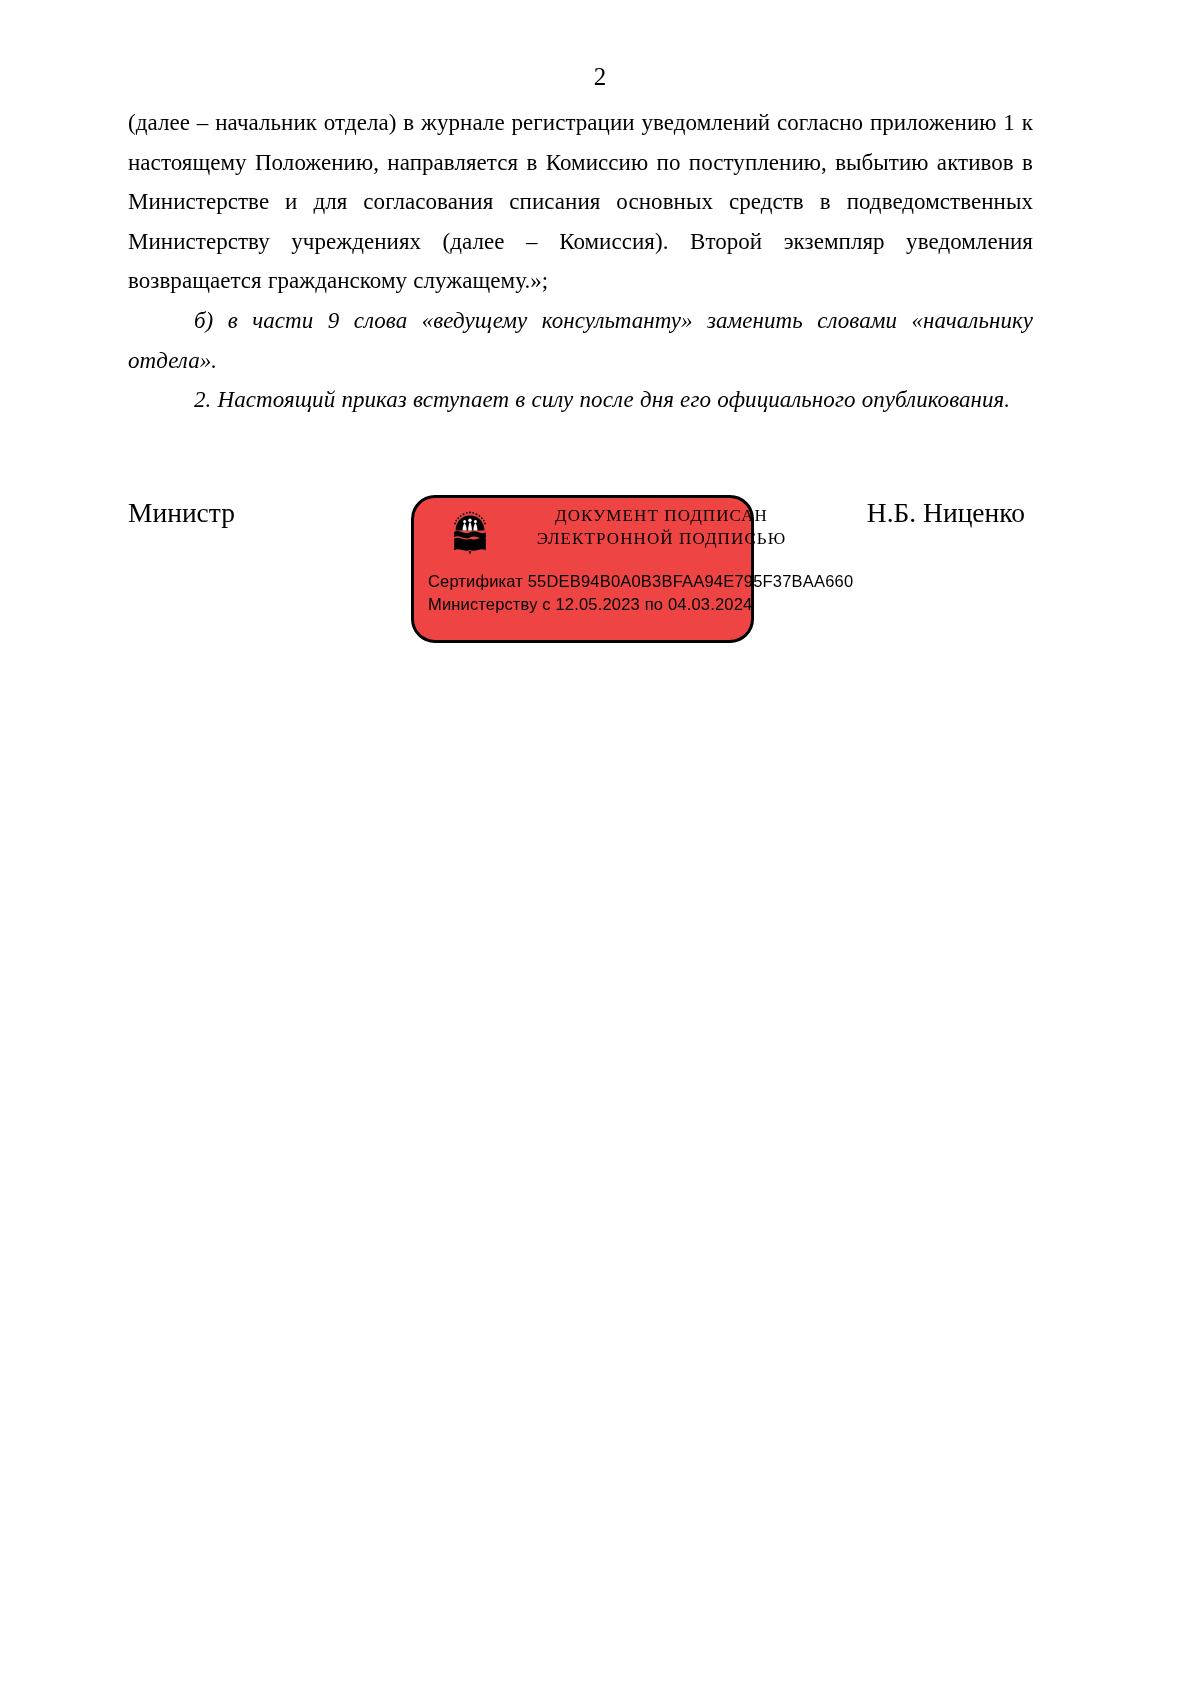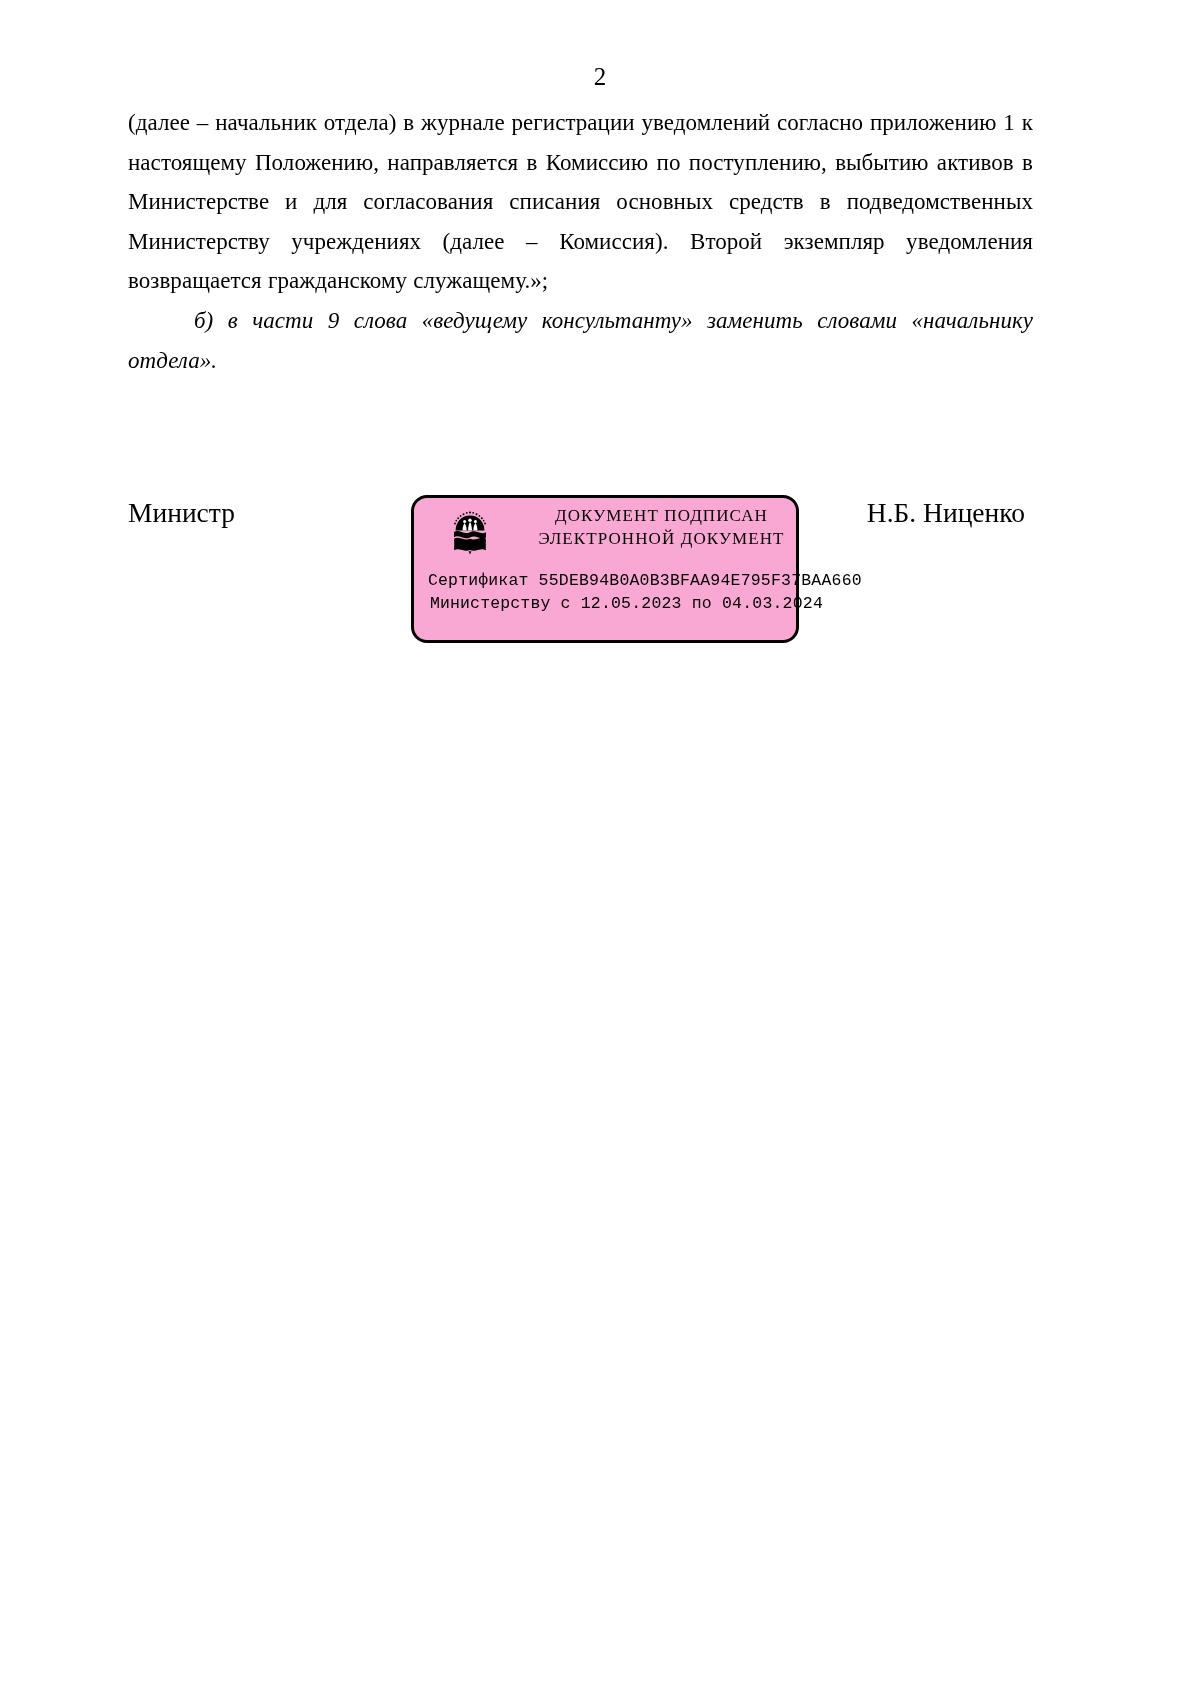--- a/index.html
+++ b/index.html
@@ -81,26 +81,26 @@
     font-size: 27.5px;
     line-height: 40px;
     white-space: nowrap;
   }
 
   
   .stamp {
     position: absolute;
     left: 411px;
     top: 495px;
-    width: 388px;
+    width: 343px;
     height: 148px;
     border: 3px solid #000;
-    border-radius: 16px;
+    border-radius: 24px;
     box-sizing: border-box;
-    background: #f9a8d4;
+    background: #ef4444;
   }
   .stamp-emblem {
     position: absolute;
     left: 33px;
     top: 8px;
     width: 46px;
     height: 50px;
   }
   .stamp-emblem svg { display: block; }
   .stamp-head-lines {
@@ -117,42 +117,42 @@
     letter-spacing: 1.1px;
     white-space: nowrap;
   }
   .stamp-details {
     position: absolute;
     left: 14px;
     top: 72px;
     width: 395px;
   }
   .stamp-details .dl {
-    font-family: Liberation Mono, monospace;
+    font-family: Liberation Sans, sans-serif;
     font-size: 16.5px;
     line-height: 22.5px;
     white-space: nowrap;
     letter-spacing: 0.15px;
-    text-align: right;
   }
   .stamp-details .dl .lbl { font-weight: normal; }
   .stamp-details .dl .owner-name { font-weight: bold; letter-spacing: 0.1px; }
   .stamp-details .dl .cert-value { letter-spacing: 0.2px; }
   .stamp-details .dl .date { letter-spacing: 0.2px; }
 </style>
 </head>
 <body>
 
 <div class="page">
 
   <div class="page-number">2</div>
 
   <div class="body-text">
     <p class="para">(далее – начальник отдела) в журнале регистрации  уведомлений  согласно приложению 1 к настоящему Положению, направляется в Комиссию по поступлению, выбытию активов в Министерстве и для согласования списания основных средств в подведомственных Министерству учреждениях (далее – Комиссия). Второй экземпляр уведомления возвращается гражданскому служащему.»;</p>
     <p class="para indent">б) в части 9 слова «ведущему консультанту» заменить словами «начальнику отдела».</p>
+    <p class="para indent">2. Настоящий приказ вступает в силу после дня его официального опубликования.</p>
   </div>
 
   <div class="sig-row">
     <div class="sig-title">Министр</div>
     <div class="sig-name">Н.Б. Ниценко</div>
   </div>
 
   <div class="stamp">
 
     <div class="stamp-emblem">
@@ -185,21 +185,21 @@
 
         <path d="M7.0 26.0 C12 22.8 17 29.2 23 26.2 C29 23.2 34 29.4 39.0 26.2 L39.0 31.4 C34 34.6 29 28.4 23 31.4 C17 34.4 12 28.0 7.0 31.2 Z" fill="#000"></path>
 
         <path d="M7.2 32.6 C12.4 29.6 17.4 35.4 23 32.8 C28.6 35.4 33.6 29.6 38.8 32.6 L38.8 44.2 C33.6 41.4 28.6 46.4 23 44.0 C17.4 46.4 12.4 41.4 7.2 44.2 Z" fill="#000"></path>
         <path d="M21.6 45.2 L24.4 45.2 L23 48.4 Z" fill="#000"></path>
       </svg>
     </div>
 
     <div class="stamp-head-lines">
       <div class="hl">ДОКУМЕНТ ПОДПИСАН</div>
-      <div class="hl">ЭЛЕКТРОННОЙ ДОКУМЕНТ</div>
+      <div class="hl">ЭЛЕКТРОННОЙ ПОДПИСЬЮ</div>
     </div>
 
     <div class="stamp-details">
       <div class="dl">
         <span class="lbl">Сертификат</span>
         <span class="cert-value">55DEB94B0A0B3BFAA94E795F37BAA660</span>
       </div>
       <div class="dl">
         <span class="lbl">Министерству</span>
         <span>с</span>

